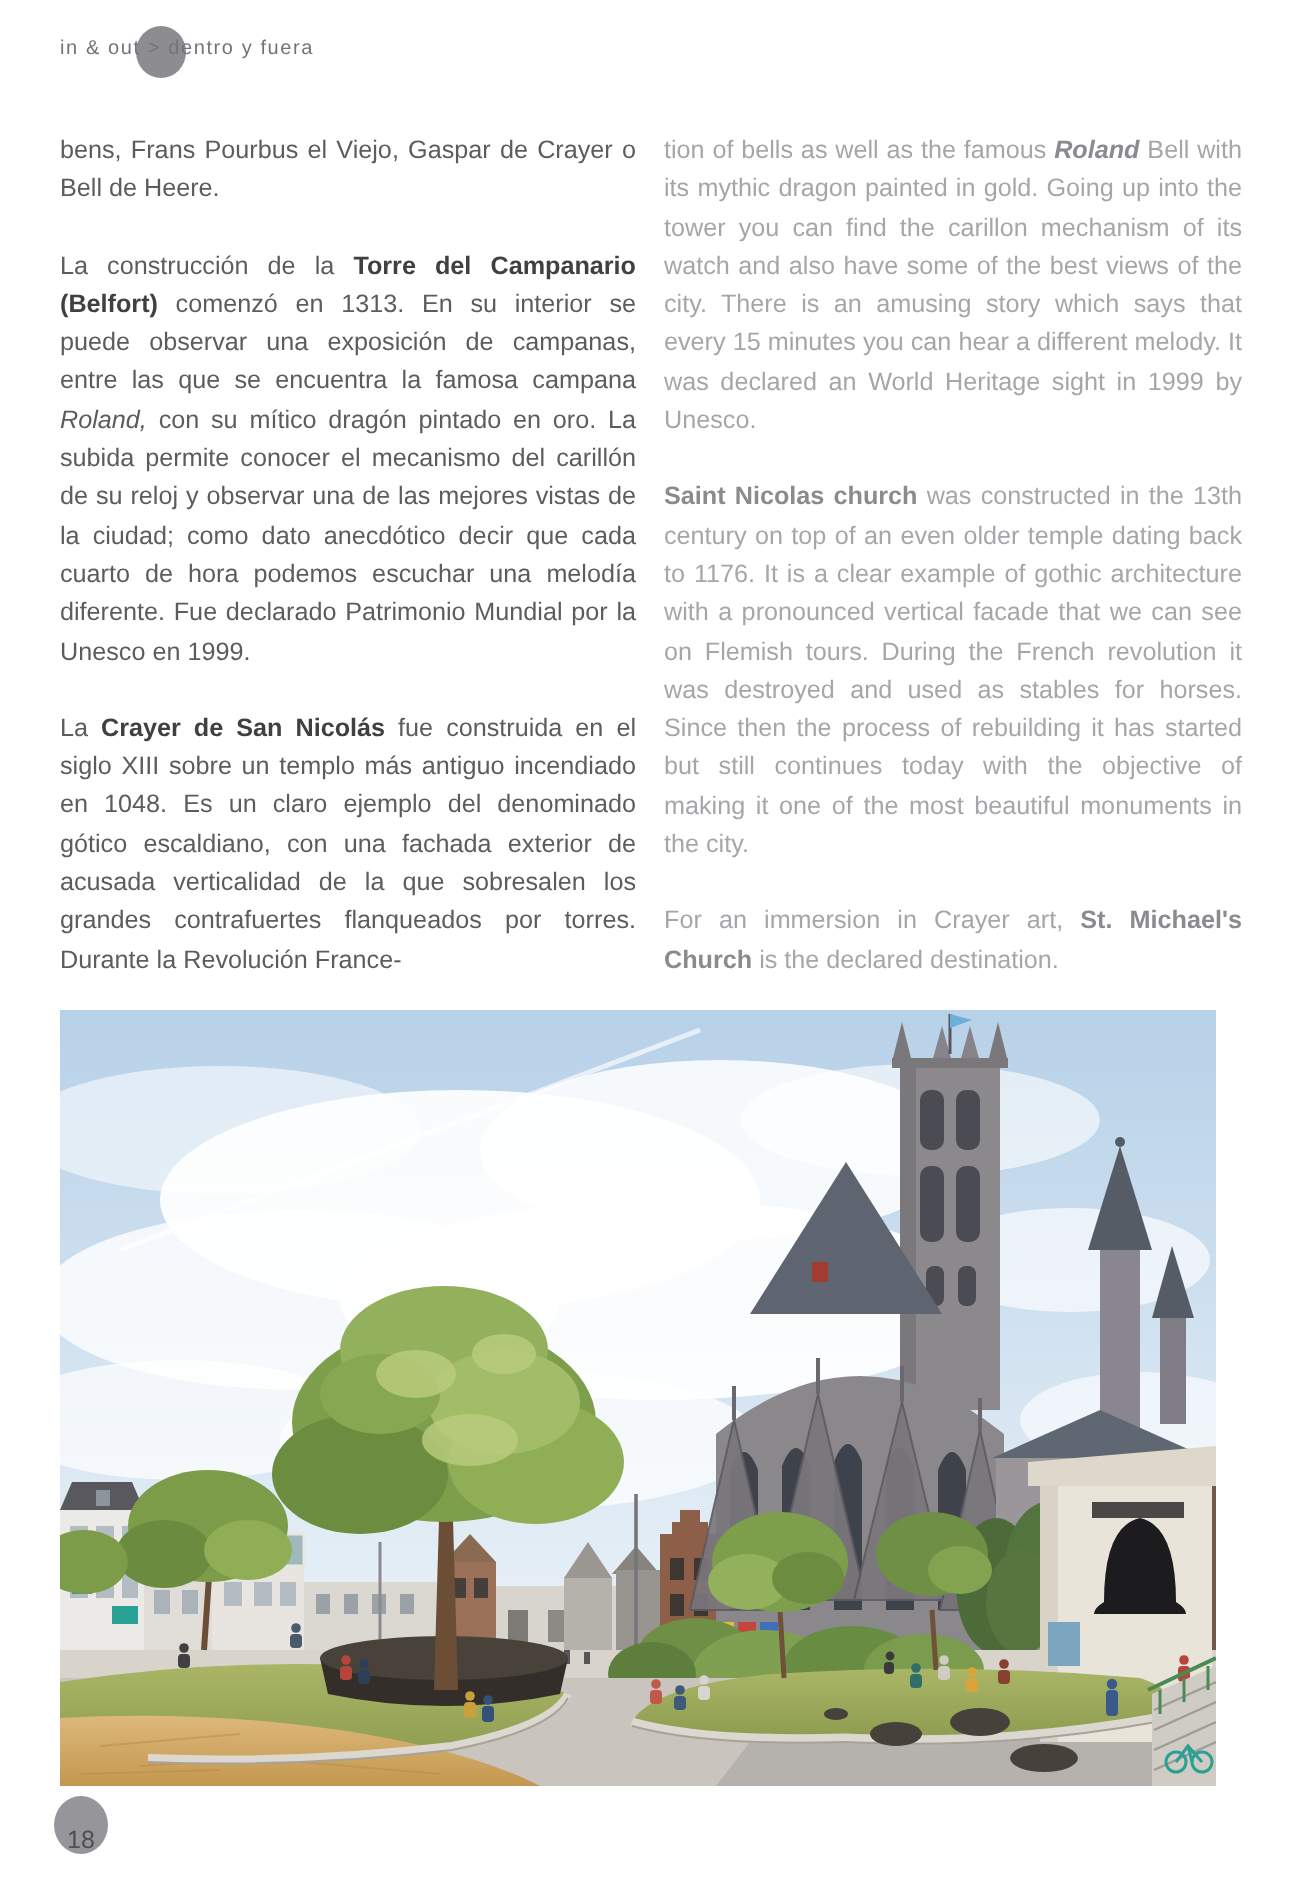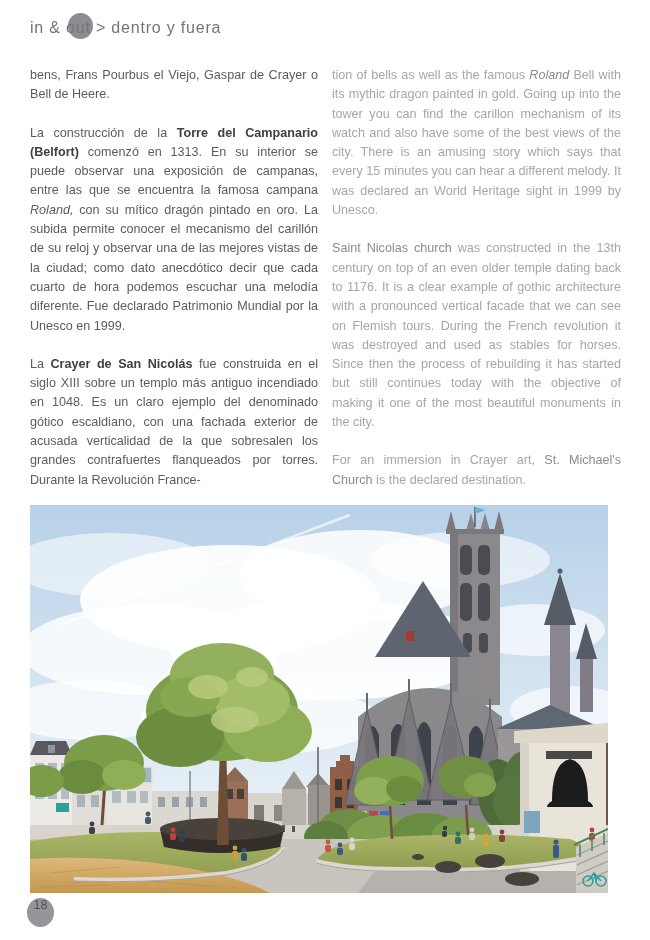--- a/index.html
+++ b/index.html
@@ -7,45 +7,45 @@
     width:650px;height:940px;position:relative;background:#ffffff;
     font-family:"Liberation Sans", sans-serif;overflow:hidden;
   }
   
   .header-circle{
     position:absolute;left:68px;top:13px;width:25px;height:26px;
     border-radius:50%;background:#8c8c91;z-index:1;
   }
   .header-label{
     position:absolute;left:30px;top:19px;z-index:2;
-    font-size:16px;color:#737478;letter-spacing:.8px;
+    font-size:10px;color:#737478;letter-spacing:.8px;
   }
   
   .col{
     position:absolute;top:66px;text-align:justify;
     font-size:12.6px;line-height:19.3px;
   }
   .col .para{margin:0;}
   .col .para + .para{margin-top:19px;}
   .col-left{left:30px;width:288px;color:#5b5c5e;}
   .col-left .b{font-weight:bold;color:#404042;}
   .col-right{left:332px;width:289px;color:#a4a6a9;}
-  .col-right .b{font-weight:normal;color:#898b8e;}
+  .col-right .b{font-weight:bold;color:#898b8e;}
   .i{font-style:italic;}
   
   .photo{
     position:absolute;left:30px;top:505px;width:578px;height:388px;
     margin:0;overflow:hidden;background:#cfe0ee;
   }
   .photo svg{display:block;width:578px;height:388px;}
   
   .page-badge{
     position:absolute;left:27px;top:898px;width:27px;height:29px;
     border-radius:50%;background:#95959a;
-    display:flex;align-items:flex-start;justify-content:center;
+    display:flex;align-items:flex-end;justify-content:center;
     color:#4e4f53;font-size:12.5px;
   }
 </style>
 </head>
 <body>
 
 <div>
 
   <header>
     <span class="header-circle"></span>

